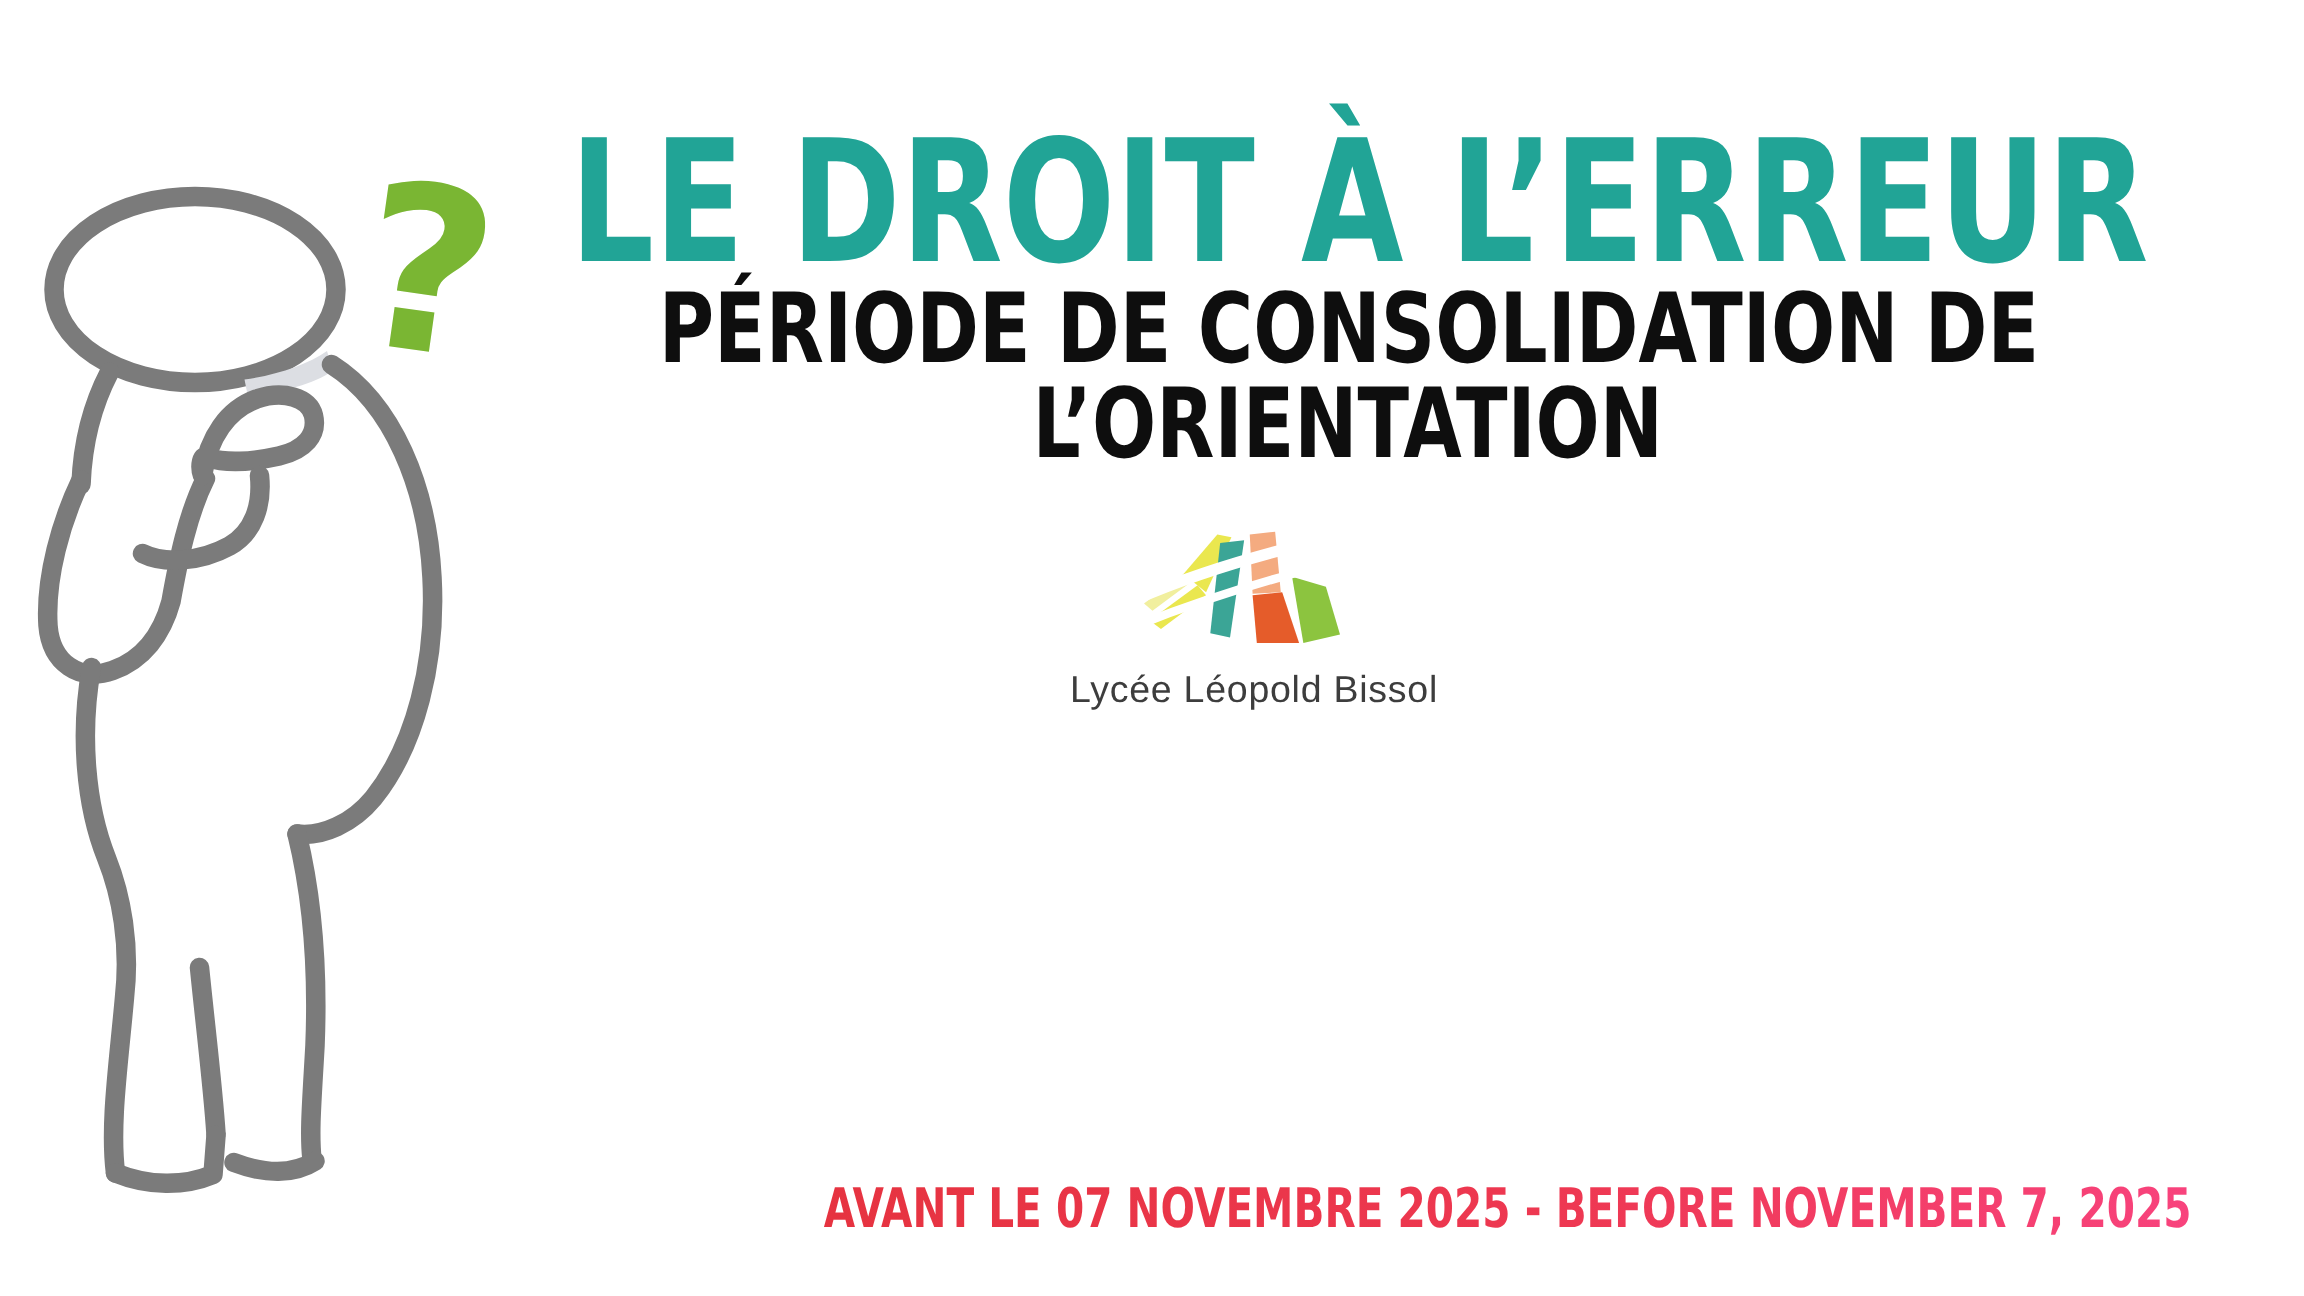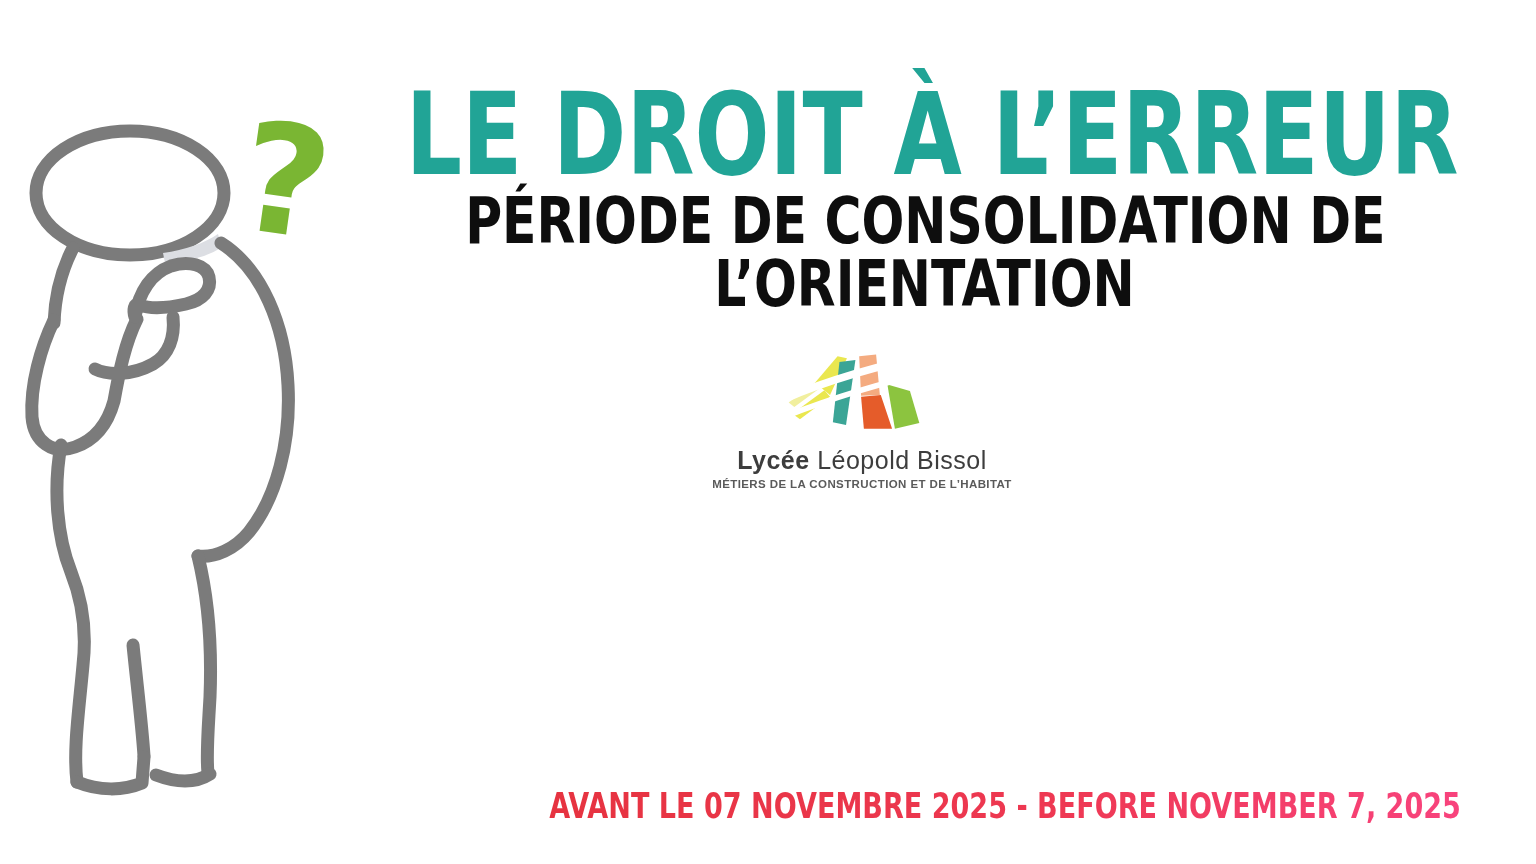--- a/index.html
+++ b/index.html
@@ -13,41 +13,41 @@
     font-family:"DejaVu Sans", sans-serif;
   }
   
   .person-wrap { position:absolute; left:15px; top:85px; width:345px; height:715px; }
   .person-wrap svg { width:100%; height:100%; }
   .figure-stroke { fill:none; stroke:var(--figure-outline,#7b7b7b); stroke-width:13; stroke-linecap:round; stroke-linejoin:round; }
   .figure-fill   { fill:#ffffff; }
   .collar-shadow { fill:#dcdee3; stroke:none; }
   .qm-glyph { font-family:"DejaVu Sans", sans-serif; font-weight:bold; fill:var(--question-mark,#7cb837); }
   
-  .content { position:absolute; left:360px; top:0; width:1130px; height:836px; text-align:center; }
+  .content { position:absolute; left:334px; top:0; width:1130px; height:836px; text-align:center; }
   .tline { display:inline-block; white-space:nowrap; }
   .title-block { position:absolute; top:80px; left:0; right:0; line-height:1.16;
                  font-size:96px; font-weight:bold; color:var(--title,#21a496); }
   .title-block .tline { transform:scale(0.92,1.18); transform-origin:center; }
   .subtitle-block { position:absolute; top:190px; left:0; right:0; line-height:1.12;
                     font-size:56px; font-weight:bold; color:var(--subtitle,#0e0e0e); }
   .subtitle-block .tline { transform:scale(0.90,1.15); transform-origin:center; }
   
   .logo-block { position:absolute; top:346px; left:0; right:126px; text-align:center; }
   .logo-mark { display:inline-block; width:152px; height:94px; }
   .lg-yellow      { fill:var(--logo-yellow,#eae74f); }
   .lg-pale-yellow { fill:var(--logo-pale-yellow,#f1ef9e); }
   .lg-teal        { fill:var(--logo-teal,#3ba596); }
   .lg-salmon      { fill:var(--logo-salmon,#f4ab80); }
   .lg-red         { fill:var(--logo-red,#e55c2a); }
   .lg-green       { fill:var(--logo-green,#8cc43f); }
   .lg-band        { fill:none; stroke:#ffffff; }
   .logo-name { margin-top:2px; font-family:"Liberation Sans", sans-serif; font-size:25px;
                color:var(--logo-text,#3d3d3d); letter-spacing:0.5px; }
-  .logo-name .w-reg  { font-weight:700; }
+  .logo-name .w-reg  { font-weight:400; }
   .logo-name .w-bold { font-weight:400; }
   .logo-tagline { margin-top:3px; font-family:"Liberation Sans", sans-serif; font-size:11.5px;
                   font-weight:700; color:var(--logo-tagline,#5a5a5a); letter-spacing:0.4px; }
   
   .translation-block { position:absolute; top:520px; left:0; right:0; line-height:1.1;
                        font-size:66px; font-weight:bold; color:var(--translation,#e3672c); }
   .translation-block .tline { transform:scale(0.95,1.15); transform-origin:center; }
   
   .deadline-block { position:absolute; top:786px; right:75px;
                     font-size:33px; font-weight:bold; white-space:nowrap;
@@ -119,21 +119,20 @@
         <polygon class="lg-red" points="79,54 100,52 112,88 82,88"></polygon>
         <polygon class="lg-green" points="107,41 131,48 141,82 115,88"></polygon>
         <path class="lg-band" stroke-width="8" d="M -4,57 Q 62,28 164,7"></path>
         <path class="lg-band" stroke-width="6" d="M -4,76 Q 70,46 164,25"></path>
       </svg>
       <div class="logo-name">
         <span class="w-reg">Lycée</span>
         <span class="w-bold">Léopold</span>
         <span class="w-bold">Bissol</span>
       </div>
-      <div class="logo-tagline">MÉTIERS DE LA CONSTRUCTION ET DE L’HABITAT</div>
     </div>
 
 
   </div>
 
   <div class="deadline-block">AVANT LE 07 NOVEMBRE 2025 - BEFORE NOVEMBER 7, 2025</div>
 
 </div>
 
 </body></html>

